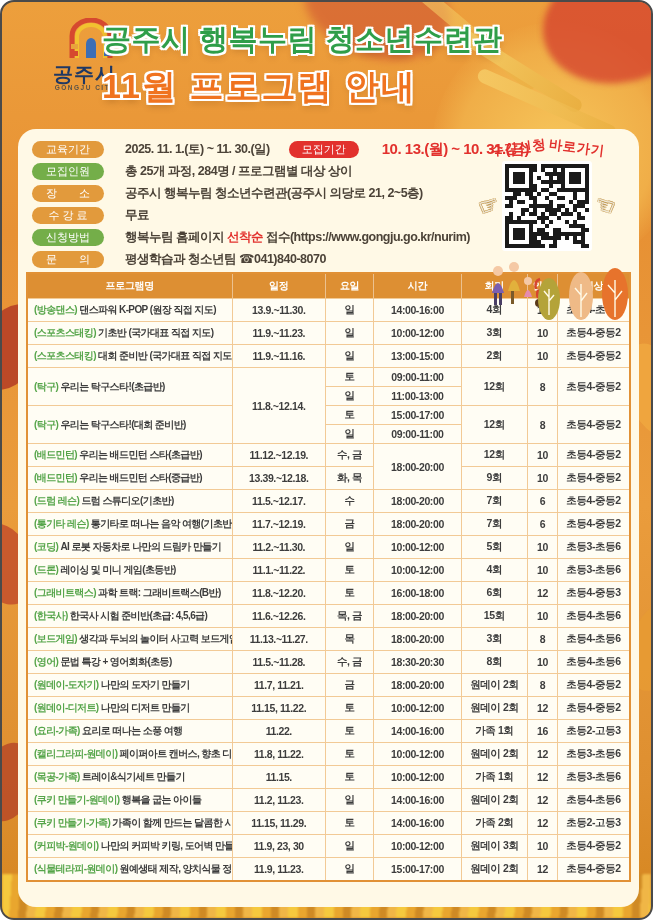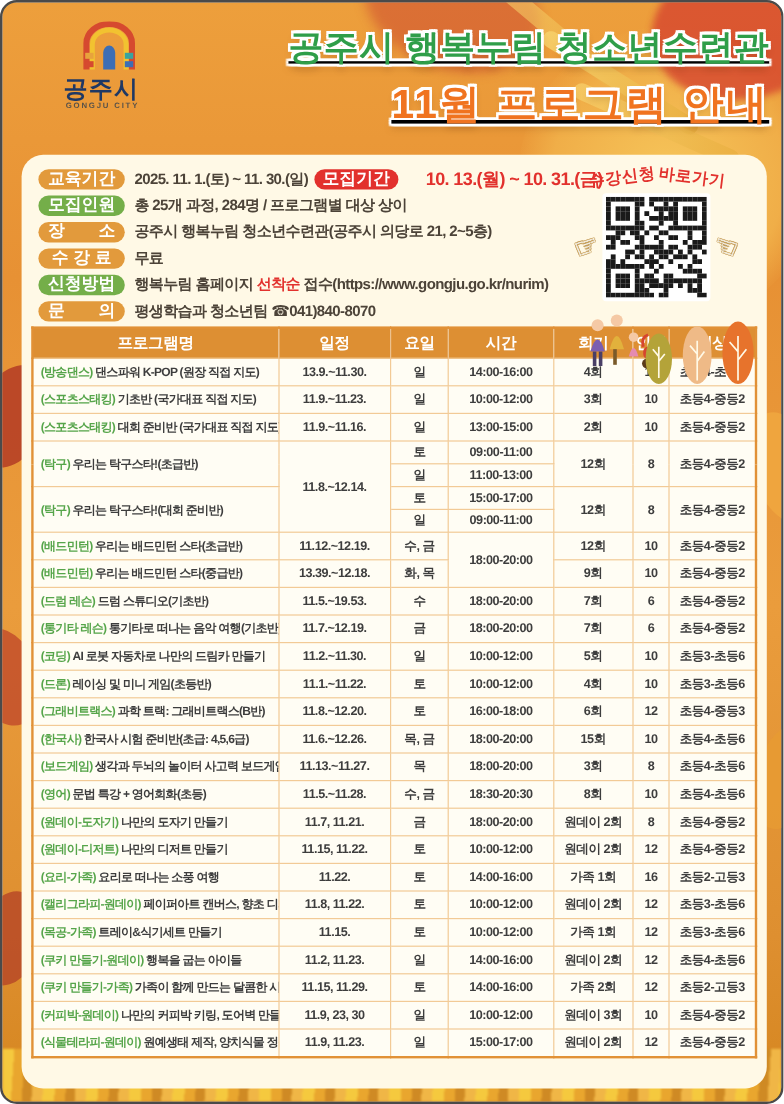--- a/index.html
+++ b/index.html
@@ -24,54 +24,54 @@
   .sideleaf-l3{left:-20px;top:740px;width:52px;height:80px;background:#B54527;border-radius:50%;transform:rotate(15deg);opacity:.8;}
   .sideleaf-r1{left:625px;top:340px;width:54px;height:96px;background:#F0A63F;border-radius:50%;transform:rotate(-18deg);opacity:.9;}
   .sideleaf-r2{left:628px;top:600px;width:50px;height:90px;background:#E79A33;border-radius:50%;transform:rotate(16deg);opacity:.9;}
   .bottomband{left:0;right:0;bottom:0;height:44px;
     background:repeating-linear-gradient(94deg,#F5C93E 0 10px,#E9A62E 10px 19px,#CF8A24 19px 27px,#F0B646 27px 36px);
     filter:blur(1px);}
   
   .logo{position:absolute;left:26px;top:16px;width:88px;text-align:right;}
   .logo-name{font-size:20px;font-weight:800;color:#1F3864;letter-spacing:1px;line-height:20px;}
   .logo-sub{font-size:6.5px;color:#5a5248;letter-spacing:1.5px;font-weight:700;}
-  .titles{position:absolute;left:100px;right:10px;top:18px;text-align:right;text-decoration:underline;}
+  .titles{position:absolute;left:100px;right:10px;top:18px;text-align:left;}
   .t1{font-size:29px;font-weight:900;letter-spacing:.5px;color:var(--title_green);
     text-shadow:-2px -2px 0 #fff,2px -2px 0 #fff,-2px 2px 0 #fff,2px 2px 0 #fff,0 -2px 0 #fff,0 2px 0 #fff,-2px 0 0 #fff,2px 0 0 #fff,0 4px 6px rgba(90,40,0,.25);}
   .t2{margin-top:4px;font-size:34px;font-weight:900;letter-spacing:2px;color:var(--title_orange);
     text-shadow:-2px -2px 0 #fff,2px -2px 0 #fff,-2px 2px 0 #fff,2px 2px 0 #fff,0 -2px 0 #fff,0 2px 0 #fff,-2px 0 0 #fff,2px 0 0 #fff,0 4px 6px rgba(90,40,0,.25);}
   
   .panel{position:absolute;left:16px;top:127px;width:621px;height:778px;background:#FFF9E6;
     border-radius:18px;box-sizing:border-box;padding:9px 8px 8px 8px;}
   .info-row{display:flex;align-items:center;height:22px;margin-left:6px;}
-  .pill{flex:0 0 auto;width:72px;height:17px;border-radius:9px;color:#fff;font-size:14px;font-weight:700;
+  .pill{flex:0 0 auto;width:72px;height:17px;border-radius:9px;color:#fff;font-size:11px;font-weight:400;
     display:flex;align-items:center;justify-content:center;letter-spacing:0;}
   .pill-o{background:var(--pill_orange);}
   .pill-g{background:var(--pill_green);}
-  .pill-r{background:var(--badge_red);width:70px;margin-left:5px;}
-  .ival{margin-left:8px;font-size:12.5px;font-weight:700;color:var(--value_brown);letter-spacing:-0.5px;white-space:nowrap;}
+  .pill-r{background:var(--badge_red);width:70px;margin-left:19px;}
+  .ival{margin-left:21px;font-size:12.5px;font-weight:700;color:var(--value_brown);letter-spacing:-0.5px;white-space:nowrap;}
   .ival-red{margin-left:23px;font-size:15px;font-weight:800;color:var(--badge_red);letter-spacing:-0.5px;white-space:nowrap;}
   .hl{color:var(--badge_red);}
   
   .qr-wrap{position:absolute;top:8px;right:14px;width:156px;text-align:center;z-index:3;}
   .qr-caption{color:var(--badge_red);font-weight:900;font-size:13.5px;letter-spacing:.5px;height:22px;}
   .qr-caption .c1{display:inline-block;transform:rotate(-7deg) translateY(2px);}
   .qr-caption .c2{display:inline-block;transform:rotate(7deg) translateY(2px);margin-left:3px;}
   .qr-row{display:flex;align-items:center;justify-content:center;margin-top:2px;}
   .hand{font-size:22px;color:#fff;text-shadow:0 0 1px #9a7a40,1px 1px 0 #c8a05a,-1px -1px 0 #c8a05a,1px -1px 0 #c8a05a,-1px 1px 0 #c8a05a;}
   .hand-l{transform:rotate(-18deg);margin-right:3px;}
   .hand-r{transform:rotate(18deg);margin-left:3px;}
   .qr-box{background:#fff;padding:3px;border-radius:3px;line-height:0;}
   
   .trees{position:absolute;right:8px;top:138px;z-index:2;}
   .family{position:absolute;left:470px;top:126px;z-index:2;}
   
   table{width:605px;margin:2px auto 0 auto;border-collapse:collapse;table-layout:fixed;
     border:2px solid #E19136;background:#FFFDF4;}
-  thead th{background:var(--table_header_bg);color:#fff;font-size:13px;font-weight:800;height:22px;
+  thead th{background:var(--table_header_bg);color:#fff;font-size:10px;font-weight:800;height:22px;
     border-left:1px solid rgba(255,255,255,.45);letter-spacing:-0.3px;}
   thead th:first-child{border-left:none;}
   tbody td{border:1px solid #F2CA96;height:20px;color:#3D3D3D;}
   tr.sub td{height:16px;}
   td.name{text-align:left;padding:0 2px 0 6px;font-size:10px;font-weight:600;letter-spacing:-0.6px;
     white-space:nowrap;overflow:hidden;}
   td.name .tag{color:var(--tag_green);font-weight:800;}
   td.c{text-align:center;font-size:10.5px;font-weight:600;letter-spacing:-0.4px;white-space:nowrap;overflow:hidden;}
 </style>
 </head>
@@ -516,21 +516,21 @@
           <tr>
             <td class="name"><span class="tag">(배드민턴)</span><span> 우리는 배드민턴 스타(중급반)</span></td>
             <td class="c">13.39.~12.18.</td>
             <td class="c">화, 목</td>
             <td class="c">9회</td>
             <td class="c">10</td>
             <td class="c">초등4-중등2</td>
           </tr>
           <tr>
             <td class="name"><span class="tag">(드럼 레슨)</span><span> 드럼 스튜디오(기초반)</span></td>
-            <td class="c">11.5.~19.53.</td>
+            <td class="c">11.5.~12.17.</td>
             <td class="c">수</td>
             <td class="c">18:00-20:00</td>
             <td class="c">7회</td>
             <td class="c">6</td>
             <td class="c">초등4-중등2</td>
           </tr>
           <tr>
             <td class="name"><span class="tag">(통기타 레슨)</span><span> 통기타로 떠나는 음악 여행(기초반)</span></td>
             <td class="c">11.7.~12.19.</td>
             <td class="c">금</td>

